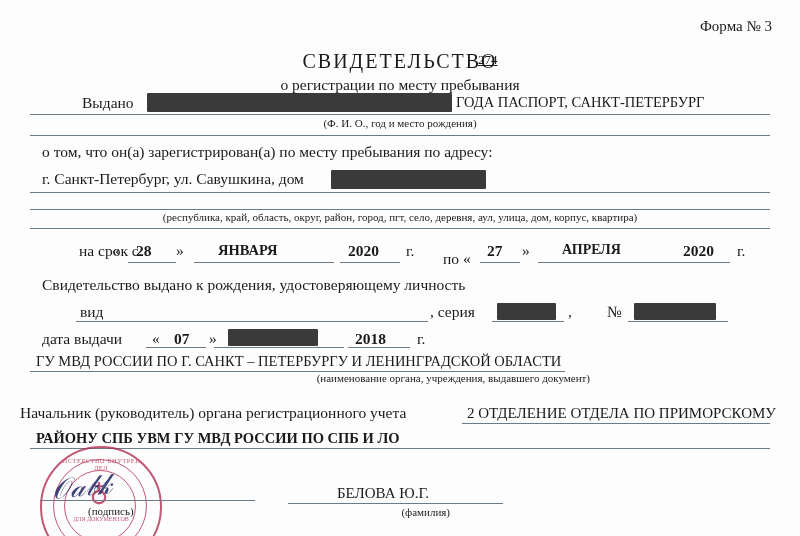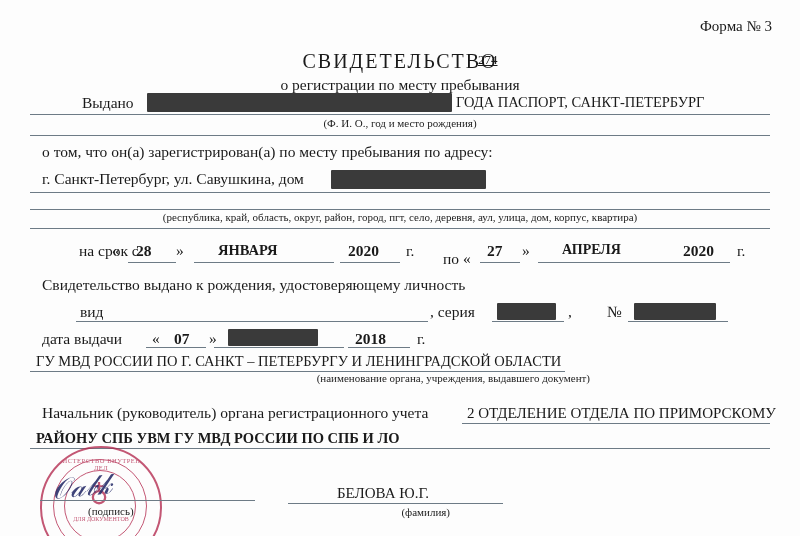--- a/index.html
+++ b/index.html
@@ -228,21 +228,21 @@
   <div class="row" style="top:330px; left:355px; font-weight:bold;">2018</div>
   <div class="row" style="top:330px; left:417px;">г.</div>
   <div class="rule" style="left:146px; top:347px; width:60px;"></div>
   <div class="rule" style="left:214px; top:347px; width:130px;"></div>
   <div class="rule" style="left:348px; top:347px; width:62px;"></div>
 
   <div class="row" style="top:353px; left:36px; font-size:14.5px;">ГУ  МВД  РОССИИ  ПО  Г. САНКТ – ПЕТЕРБУРГУ  И  ЛЕНИНГРАДСКОЙ ОБЛАСТИ</div>
   <div class="rule" style="left:30px; top:371px; width:535px;"></div>
   <div class="caption-l" style="top:372px; left:150px; width:440px;">(наименование органа, учреждения, выдавшего документ)</div>
 
-  <div class="row" style="top:404px; left:42px;">Начальник (руководитель) органа регистрационного учета</div>
+  <div class="row" style="top:404px; left:20px;">Начальник (руководитель) органа регистрационного учета</div>
   <div class="row" style="top:405px; left:467px; font-size:15px;">2 ОТДЕЛЕНИЕ ОТДЕЛА  ПО ПРИМОРСКОМУ</div>
   <div class="rule" style="left:462px; top:423px; width:308px;"></div>
 
   <div class="row" style="top:430px; left:36px; font-size:14.5px;font-weight:bold;">РАЙОНУ СПБ УВМ  ГУ  МВД РОССИИ  ПО СПБ  И  ЛО</div>
   <div class="rule" style="left:30px; top:448px; width:740px;"></div>
 
   <div class="stamp">
     <div class="stamp-inner"></div>
     <div class="stamp-inner2"></div>
     <div class="stamp-text-top">МИНИСТЕРСТВО ВНУТРЕННИХ ДЕЛ</div>

